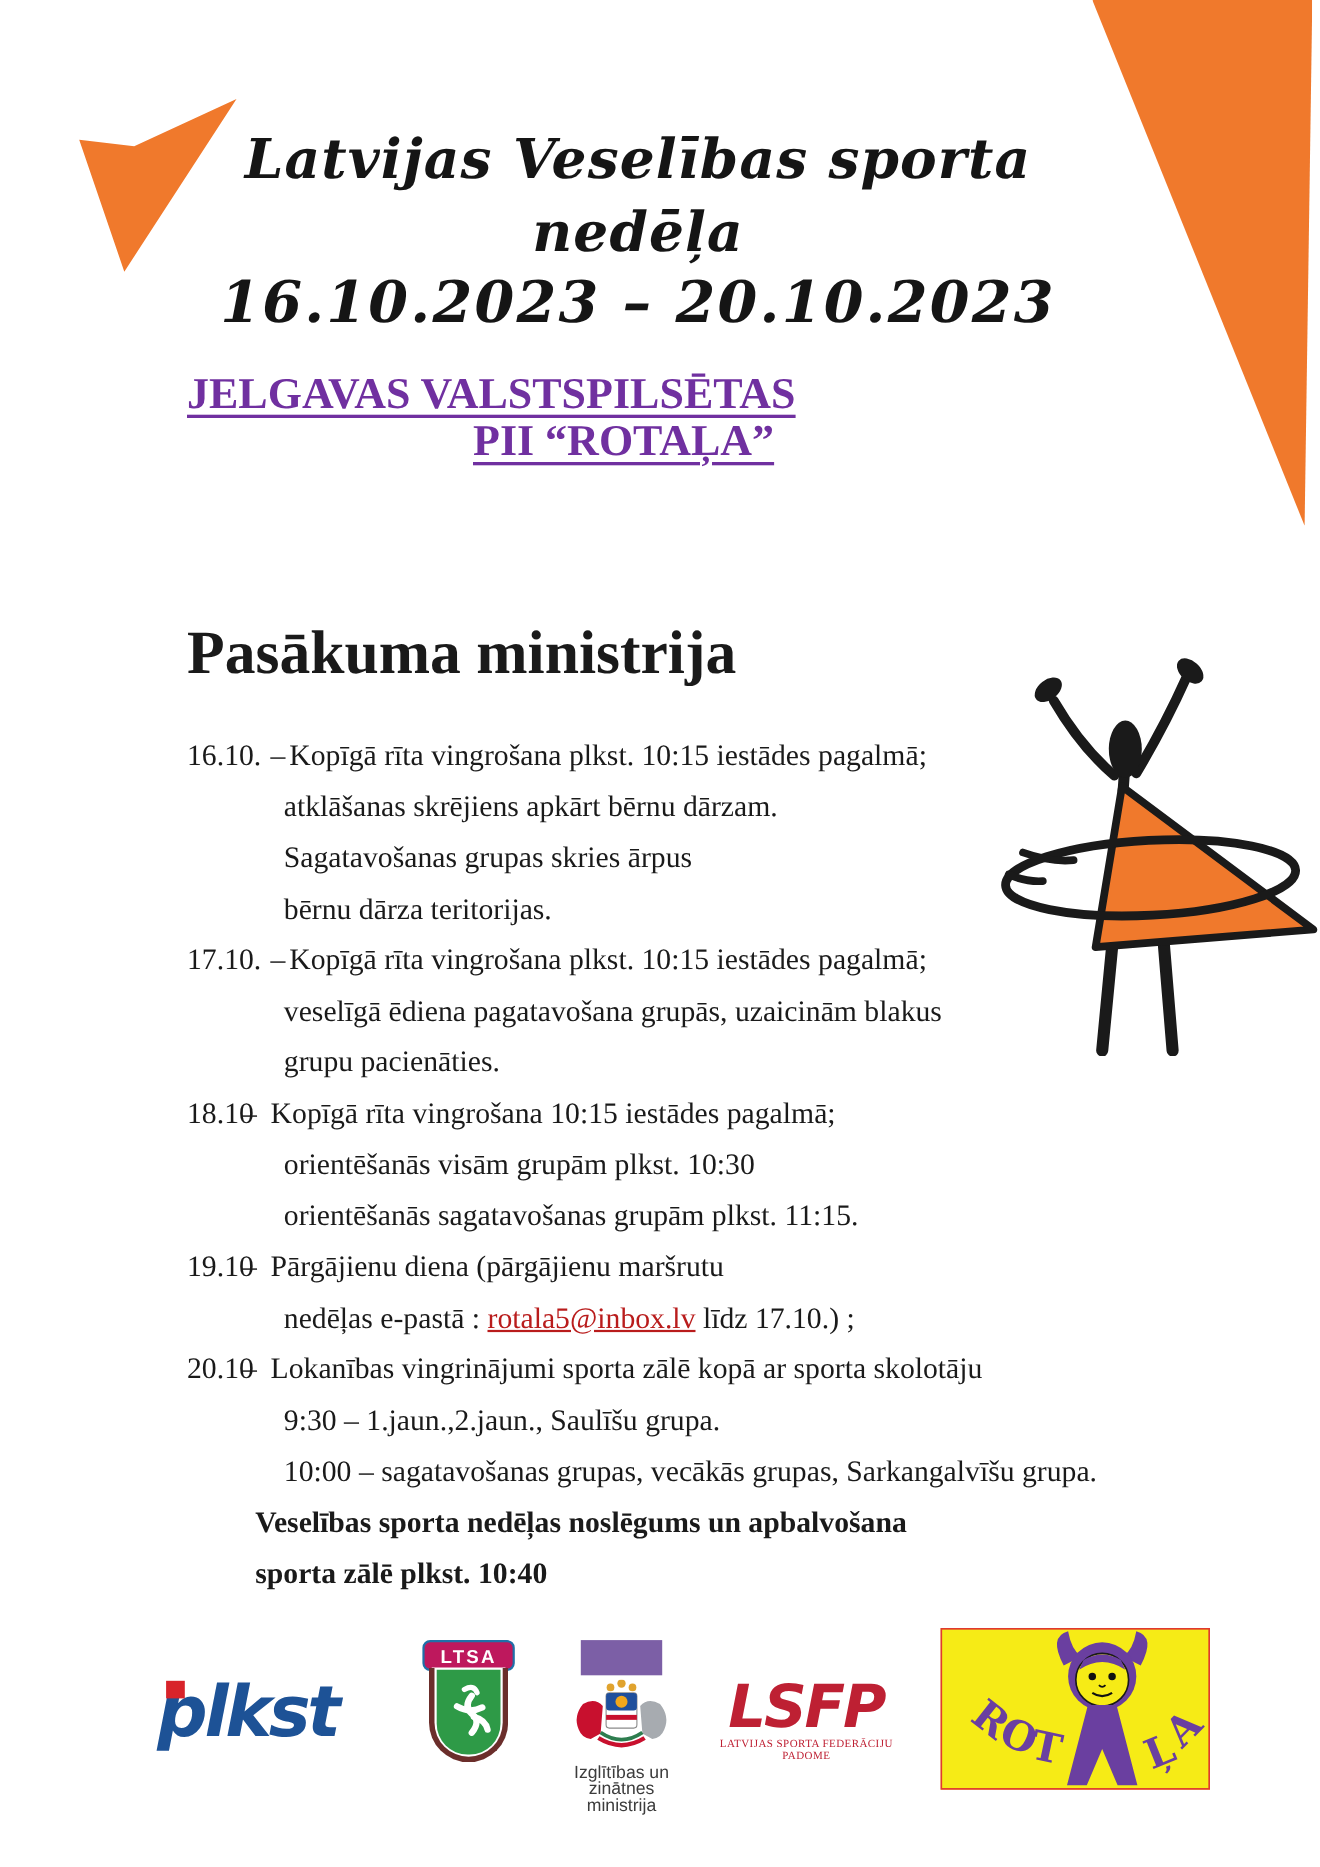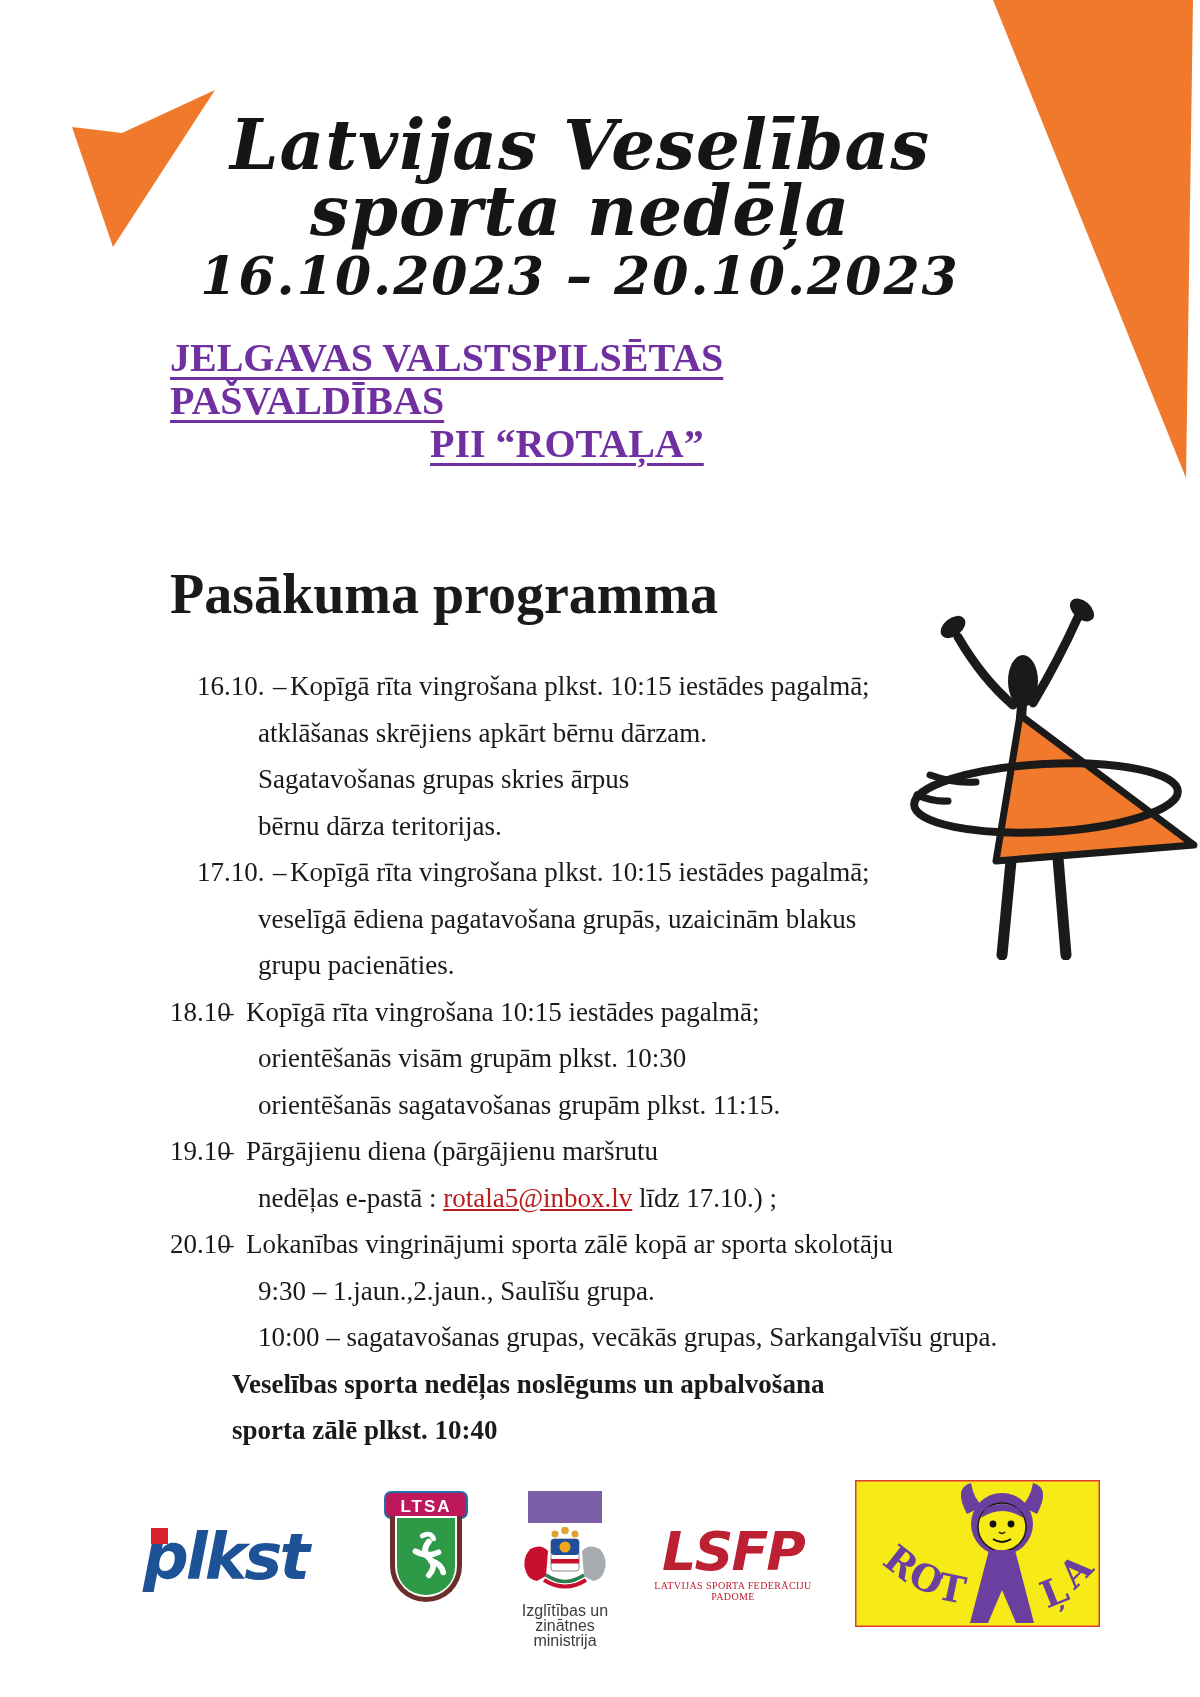--- a/index.html
+++ b/index.html
@@ -8,36 +8,36 @@
 
   
   .corner-check{position:absolute;left:65px;top:85px;width:155px;height:165px;}
   .wedge-right{position:absolute;left:993px;top:0;width:200px;height:478px;
                clip-path:polygon(0% 0%,100% 0%,96.5% 100%);}
 
   
   .title-block{position:absolute;left:150px;top:112px;width:860px;text-align:center;
                font-family:"DejaVu Serif", serif;font-style:italic;font-weight:bold;
                color:#151515;}
-  .title-line1{font-size:69px;line-height:66px;letter-spacing:1px;}
+  .title-line1{font-size:50px;line-height:66px;letter-spacing:1px;}
   .title-line2{font-size:52px;line-height:64px;letter-spacing:2px;}
 
   
   .org-block{position:absolute;left:170px;top:336px;width:640px;
              font-weight:bold;font-size:40px;line-height:43px;}
   .org-line{text-decoration:underline;text-decoration-thickness:3px;text-underline-offset:6px;}
   .org-line3{margin-left:260px;display:inline-block;}
 
   
   .prog-heading{position:absolute;left:170px;top:562px;font-size:56px;font-weight:bold;color:#1a1a1a;}
 
   
   .sched{position:absolute;left:170px;top:663px;width:790px;font-size:27px;color:#1a1a1a;}
   .srow{height:46.5px;line-height:46.5px;white-space:nowrap;}
-  .date-w{display:inline-block;width:76px;margin-left:27px;}
+  .date-w{display:inline-block;width:76px;}
   .dash-w{display:inline-block;width:17px;}
   .date-n{display:inline-block;width:50px;}
   .dash-n{display:inline-block;width:26px;}
   .cont{padding-left:88px;}
   .boldline{padding-left:62px;font-weight:bold;}
   .email-link{color:#b91c1c;text-decoration:underline;cursor:pointer;}
 
   
   .figure-svg{position:absolute;left:830px;top:555px;width:370px;height:405px;}
 
@@ -76,25 +76,24 @@
   </svg>
   <div class="wedge-right" style="background:#F0792C;"></div>
 
   <div class="title-block">
     <div class="title-line1">Latvijas Veselības sporta nedēļa</div>
     <div class="title-line2">16.10.2023 – 20.10.2023</div>
   </div>
 
   <div class="org-block" style="color:#7030A0;">
     <div><span class="org-line">JELGAVAS VALSTSPILSĒTAS</span></div>
-    <div><span class="org-line">PAŠVALDĪBAS</span></div>
     <div><span class="org-line org-line3">PII “ROTAĻA”</span></div>
   </div>
 
-  <div class="prog-heading">Pasākuma programma</div>
+  <div class="prog-heading">Pasākuma ministrija</div>
 
   <div class="sched">
     <div class="srow">
       <span class="date-w">16.10.</span><span class="dash-w">–</span><span>Kopīgā rīta vingrošana plkst. 10:15 iestādes pagalmā;</span>
     </div>
     <div class="srow cont">atklāšanas skrējiens apkārt bērnu dārzam.</div>
     <div class="srow cont">Sagatavošanas grupas skries ārpus</div>
     <div class="srow cont">bērnu dārza teritorijas.</div>
 
     <div class="srow">

